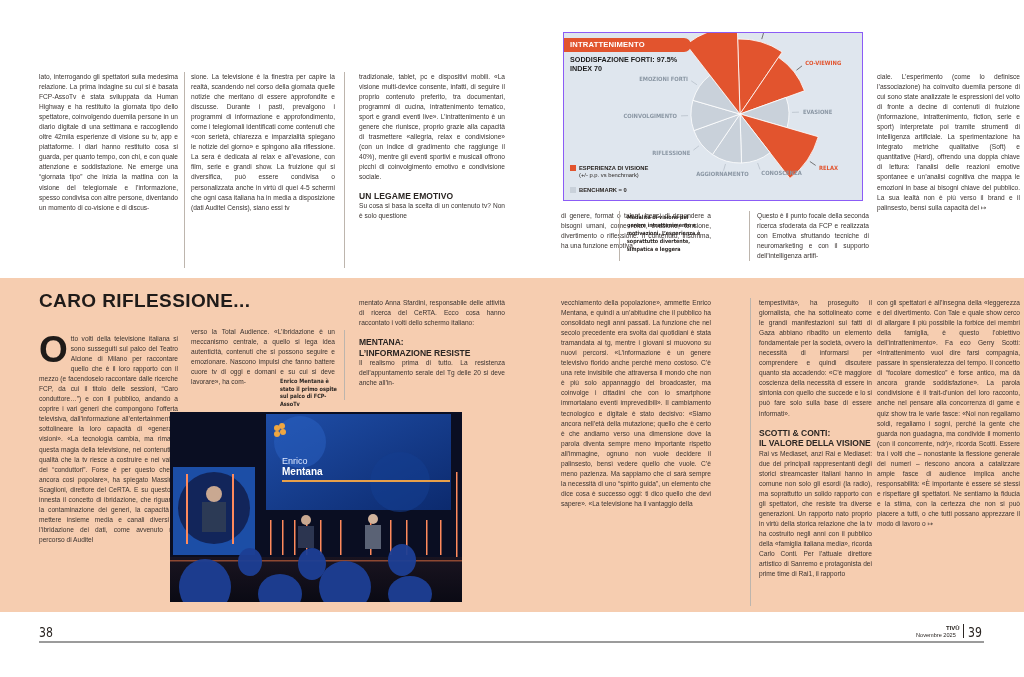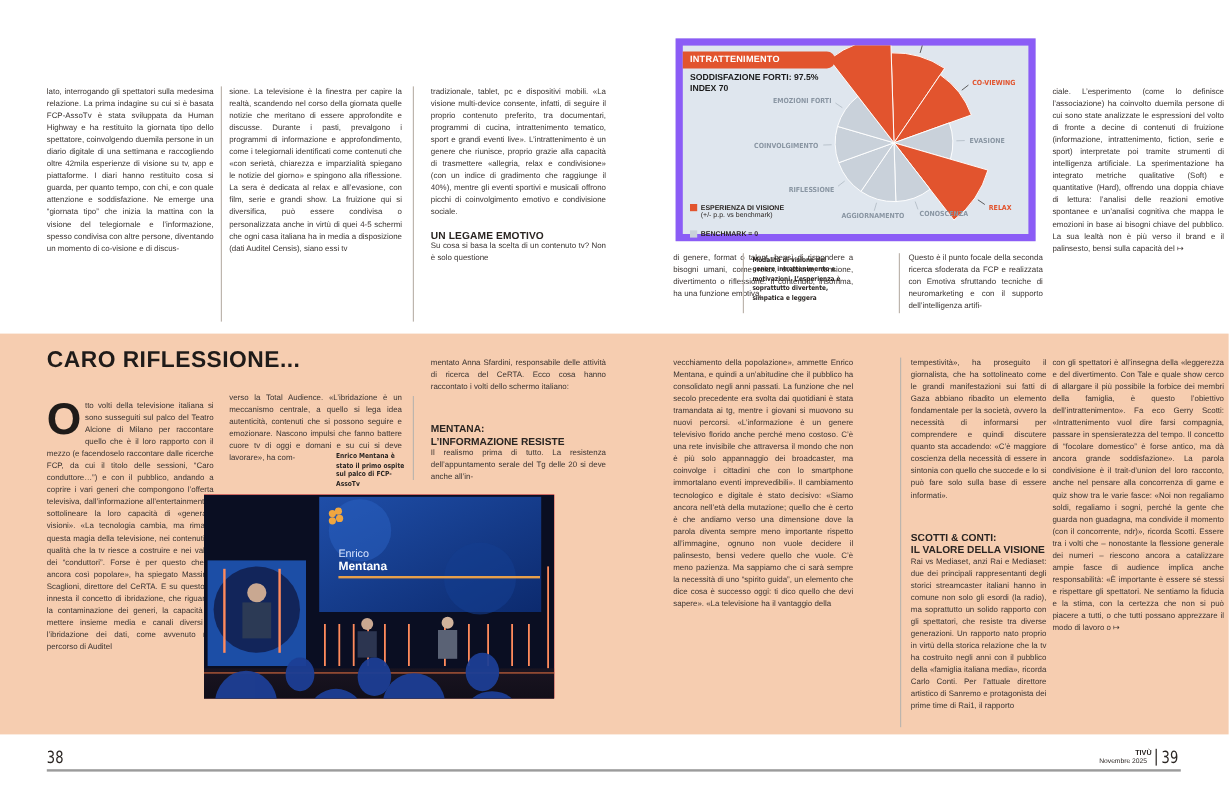--- a/index.html
+++ b/index.html
@@ -14,43 +14,43 @@
   #col1 { left: 39px; top: 72px; width: 139px; }
   #col2 { left: 191px; top: 72px; width: 144px; }
   #col3 { left: 359px; top: 72px; width: 146px; }
   #col4 { left: 561px; top: 211px; width: 150px; }
   #col5 { left: 757px; top: 211px; width: 96px; }
   #col6 { left: 877px; top: 72px; width: 143px; }
   .subhead { font-family: "Liberation Sans", sans-serif; font-size: 8.5px; font-weight: bold; color: #2a2522; margin-top: 8px; line-height: 10px; letter-spacing: 0.1px;}
   .chart-caption { position: absolute; left: 627px; top: 213px; width: 92px; font-family: "DejaVu Sans", sans-serif; font-size: 5.6px; line-height: 8px; font-weight: bold; color: #2a2522; transform: scaleX(0.86); transform-origin: left top; }
 
   
-  #chart-box { position: absolute; left: 563px; top: 32px; width: 300px; height: 169px; background: #dfe6ee; border: 6px solid #8b5cf6; }
+  #chart-box { position: absolute; left: 563px; top: 32px; width: 300px; height: 169px; background: #dfe6ee; border: 1px solid #8b5cf6; }
   #chart-title-band { position: absolute; left: 0; top: 5px; width: 127px; height: 14px; background: #e2542e; border-radius: 0 8px 8px 0; color: #fff; font-size: 7.6px; font-weight: bold; padding-left: 6px; line-height: 14px; letter-spacing: 0.2px; }
   #chart-sub1 { position: absolute; left: 6px; top: 22px; font-size: 7.2px; font-weight: bold; color: #1a1a1a; }
   #chart-sub2 { position: absolute; left: 6px; top: 31px; font-size: 7.2px; font-weight: bold; color: #1a1a1a; }
   #chart-svg { position: absolute; left: 0; top: 0; }
   .legend-row { position: absolute; left: 6px; font-size: 5.8px; font-weight: bold; color: #2a2522; line-height: 7px; }
   .legend-sw { display: inline-block; width: 6px; height: 6px; vertical-align: -1px; margin-right: 3px; }
 
   
   #peach { position: absolute; left: 0; top: 278px; width: 1024px; height: 334px; background: #f6cdb0; }
   #box-title { position: absolute; left: 39px; top: 290px; font-size: 19px; font-weight: bold; color: #1f1b19; letter-spacing: 0.4px; }
   #bcol1 { left: 39px; top: 334px; width: 139px; }
   #bcol2 { left: 191px; top: 327px; width: 144px; }
   #bcol3 { left: 359px; top: 298px; width: 146px; }
   #bcol4 { left: 561px; top: 298px; width: 150px; }
   #bcol5 { left: 759px; top: 298px; width: 113px; }
   #bcol6 { left: 877px; top: 298px; width: 143px; }
   .dropcap { float: left; font-size: 37px; line-height: 30px; font-weight: bold; margin: 1px 3px 0 0; color: #1f1b19; }
   .photo-caption { position: absolute; left: 280px; top: 378px; width: 70px; font-family: "DejaVu Sans", sans-serif; font-size: 5.8px; line-height: 7.6px; font-weight: bold; color: #2a2522; transform: scaleX(0.86); transform-origin: left top; }
-  .box-subhead { font-size: 8.5px; font-weight: bold; color: #2a2522; line-height: 10.5px; margin-top: 24px; }
-
-  
-  #photo { position: absolute; left: 170px; top: 412px; width: 292px; height: 170px; background: #ef4444; overflow: hidden; }
+  .box-subhead { font-size: 8.5px; font-weight: bold; color: #2a2522; line-height: 10.5px; margin-top: 9px; }
+
+  
+  #photo { position: absolute; left: 170px; top: 412px; width: 292px; height: 190px; background: #15803d; overflow: hidden; }
 
   
   .page-num { position: absolute; font-size: 14px; color: #2a2522; font-family: "DejaVu Sans", sans-serif; transform: scaleX(0.78); transform-origin: left top; }
   #footer-rule { position: absolute; left: 39px; top: 641px; width: 945px; height: 2px; background: #9b9b9b; }
   #mag-name { position: absolute; left: 946px; top: 625px; font-size: 6px; font-weight: bold; color: #2a2522; }
   #mag-date { position: absolute; left: 916px; top: 632px; font-size: 5.6px; color: #2a2522; }
   #foot-sep { position: absolute; left: 963px; top: 624px; width: 1px; height: 14px; background: #2a2522; }
 </style>
 </head>
 <body>

